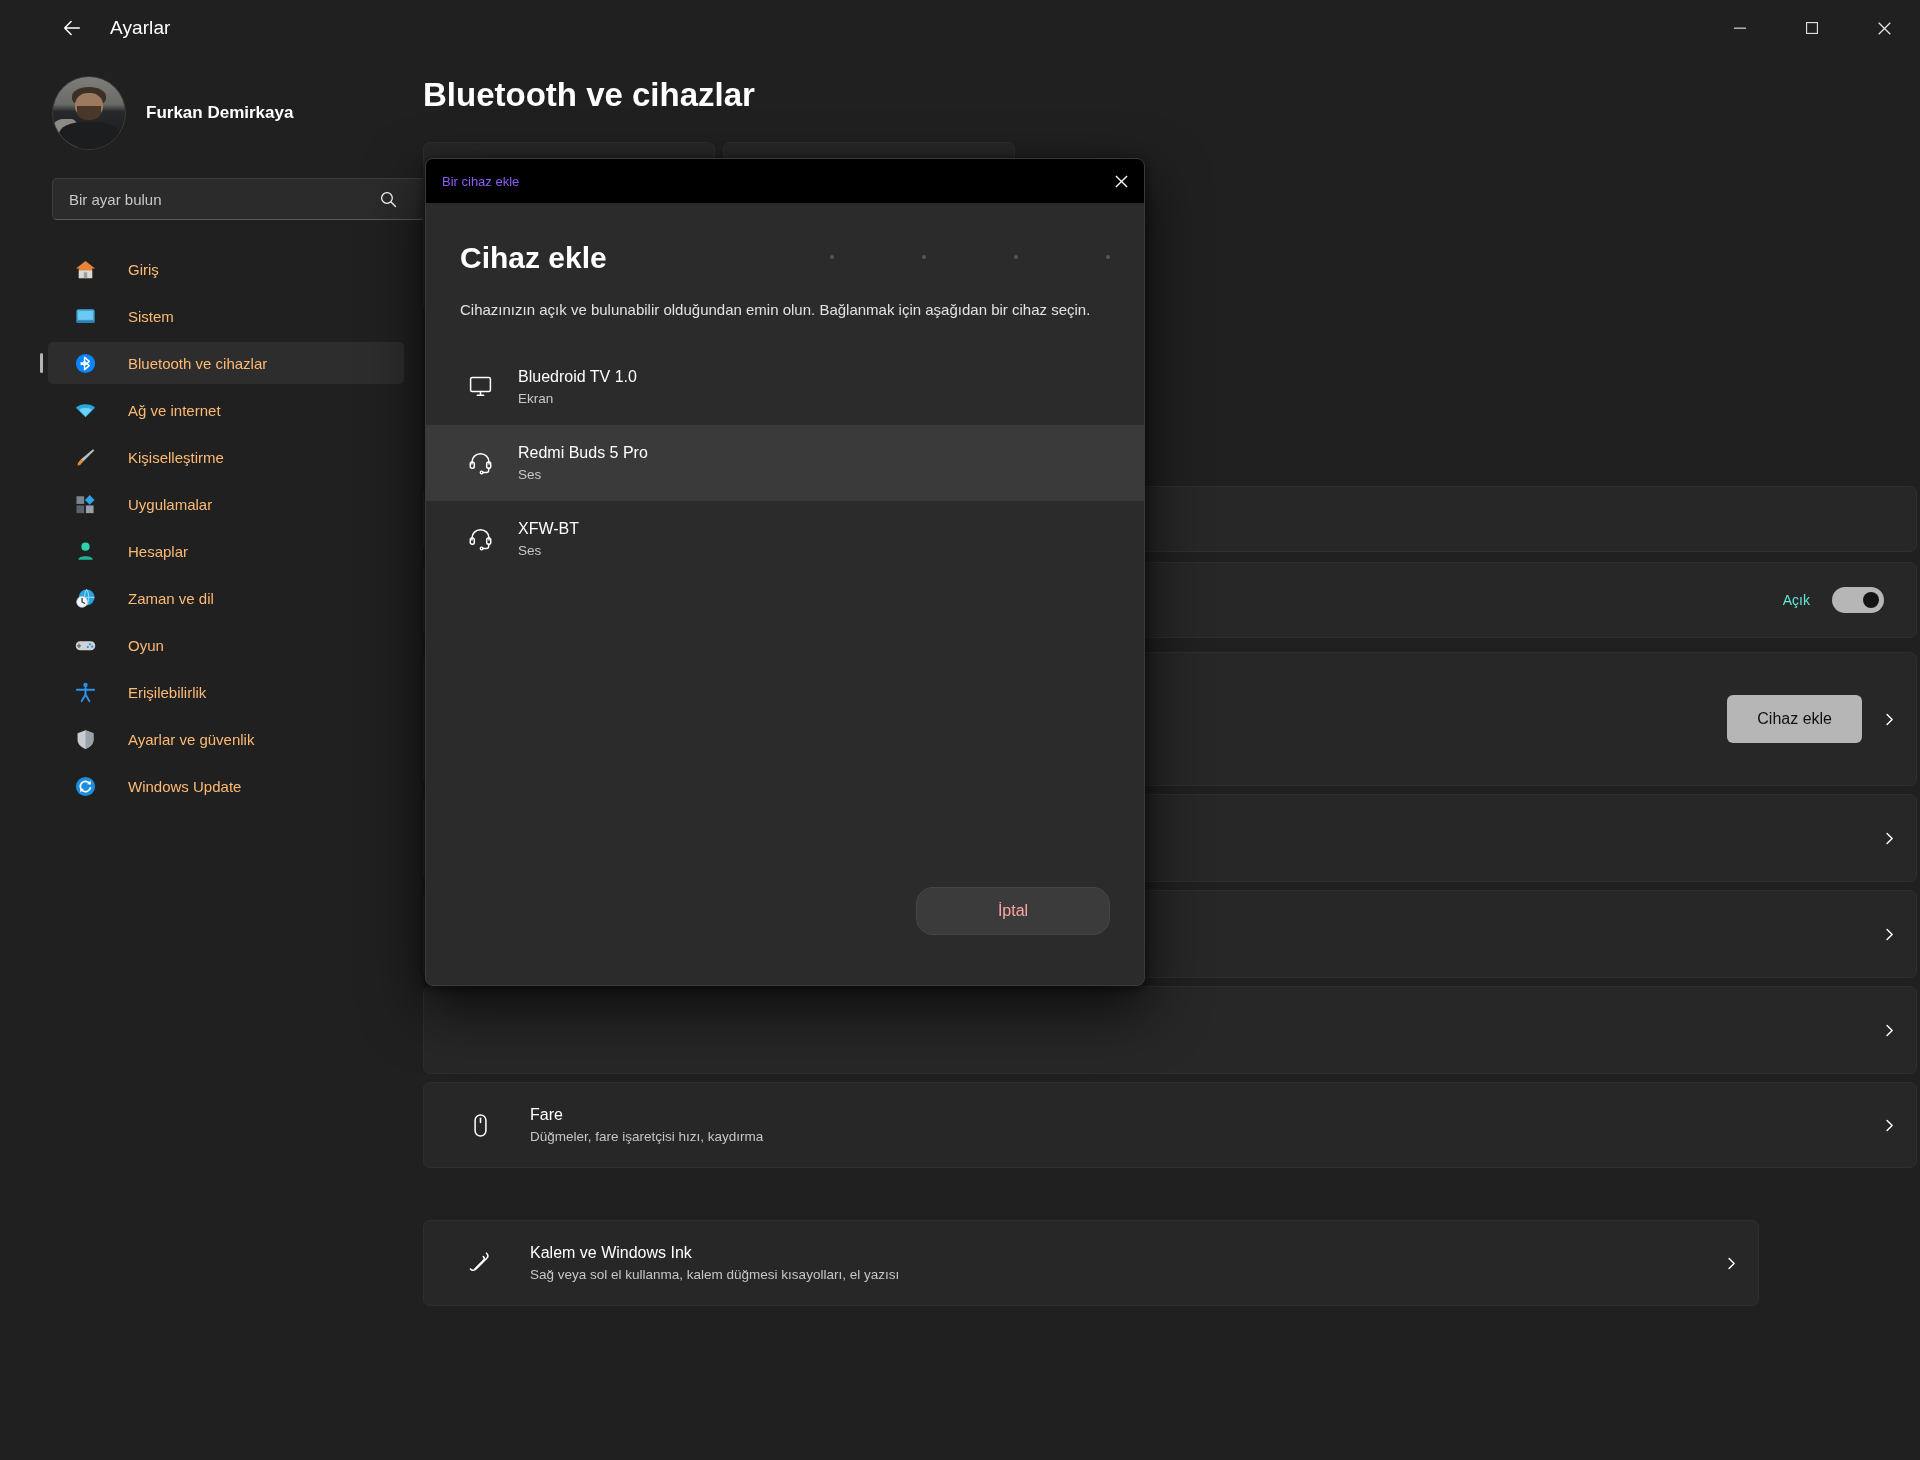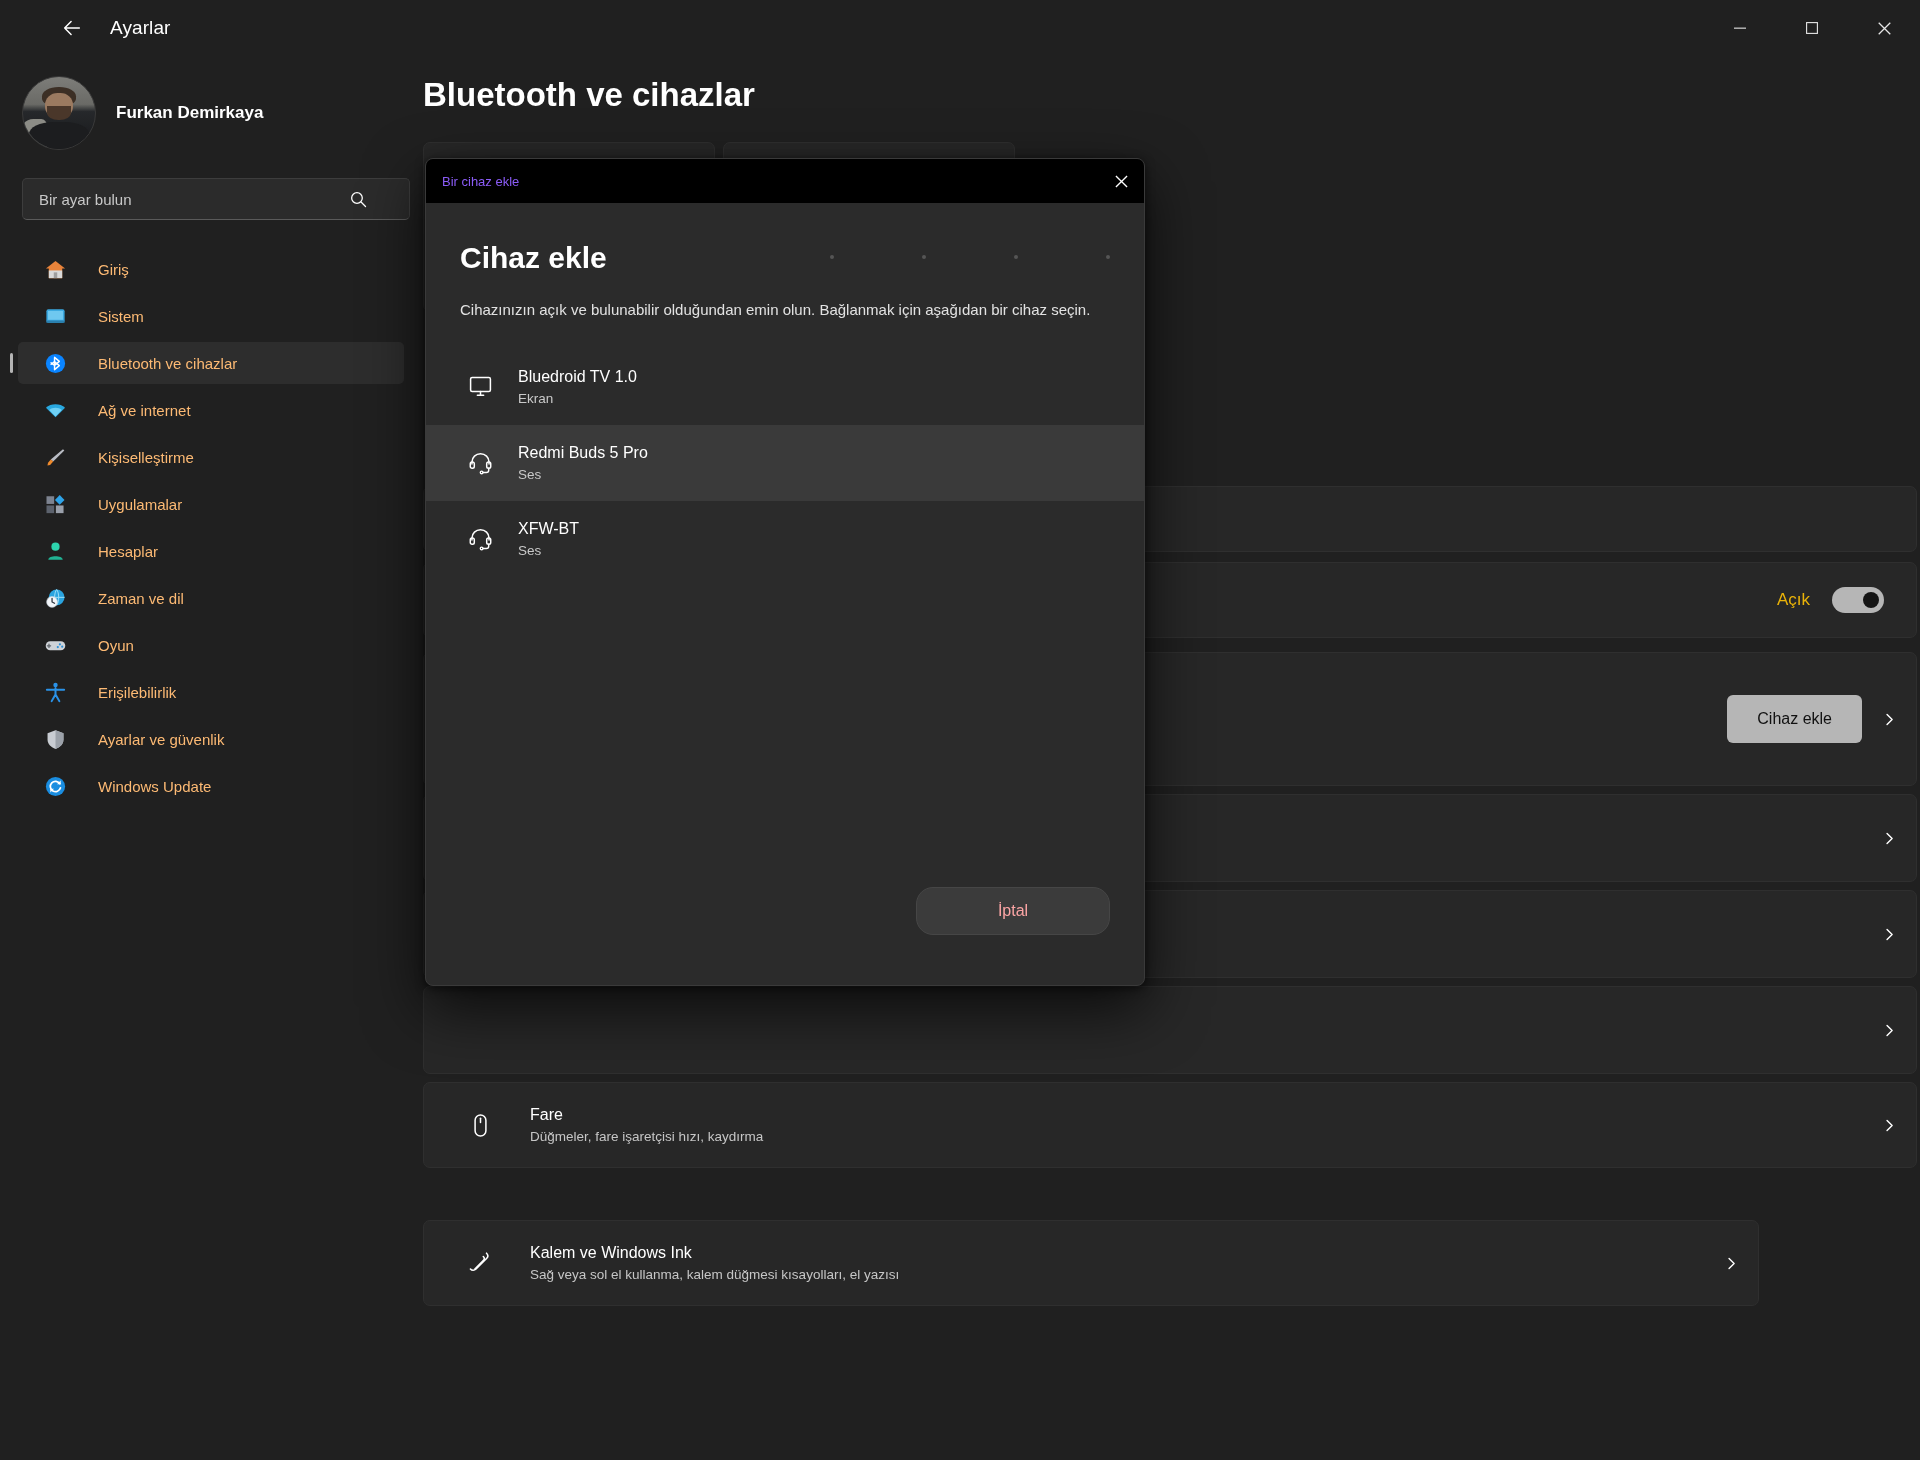--- a/index.html
+++ b/index.html
@@ -26,20 +26,21 @@
   .win-ctrl-group { position: absolute; right: 0; top: 0; height: 56px; display: flex; }
   .win-ctrl {
     width: 72px; height: 56px; display: flex; align-items: center; justify-content: center;
     cursor: pointer;
   }
 
   
   .sidebar {
     position: absolute; top: 56px; left: 0; width: 420px; height: 1404px;
     background: #202020;
+    padding-left: 30px;
   }
   .profile { display: flex; align-items: center; padding: 22px 0 0 22px; height: 92px; }
   .avatar {
     width: 74px; height: 74px; border-radius: 50%;
     background:
       radial-gradient(circle at 50% 34%, #6d5a4c 0 17%, transparent 17.5%),
       linear-gradient(180deg, #7d7d79 0%, #6a6a66 38%, #26282b 48%, #17181a 100%);
     border: 1px solid #3a3a3a;
     overflow: hidden; position: relative; flex: none;
   }
@@ -97,21 +98,21 @@
   .cardrow {
     background: #272727; border: 1px solid #2f2f2f; border-radius: 7px;
     display: flex; align-items: center; position: absolute;
   }
   .card-icon { width: 44px; margin-left: 34px; display: flex; align-items: center; justify-content: center; flex:none;}
   .card-texts { margin-left: 28px; flex: 1; }
   .card-title { font-size: 16px; color: #ffffff; }
   .card-sub { font-size: 13.5px; color: #c6c6c6; margin-top: 5px; }
   .chev { width: 54px; display: flex; align-items: center; justify-content: center; color: #ffffff; flex:none;}
 
-  .toggle-label { font-size: 17px; color: #eab308; margin-right: 22px; }
+  .toggle-label { font-size: 14px; color: #5eead4; margin-right: 22px; }
   .toggle {
     width: 52px; height: 26px; border-radius: 13px; background: #b6b6b6;
     position: relative; cursor: pointer; flex: none; margin-right: 32px;
   }
   .toggle .knob {
     position: absolute; right: 5px; top: 5px; width: 16px; height: 16px;
     border-radius: 50%; background: #141414;
   }
   .accent-btn {
     height: 48px; padding: 0 30px; border-radius: 6px; background: #b6b6b6;

